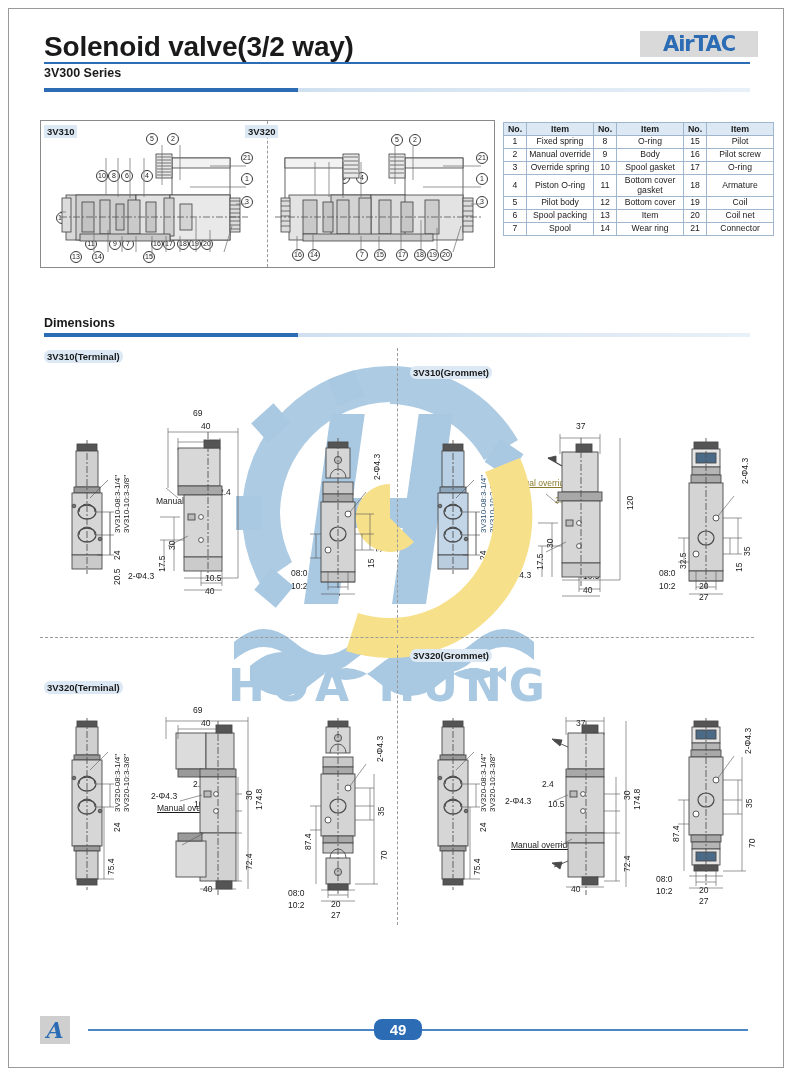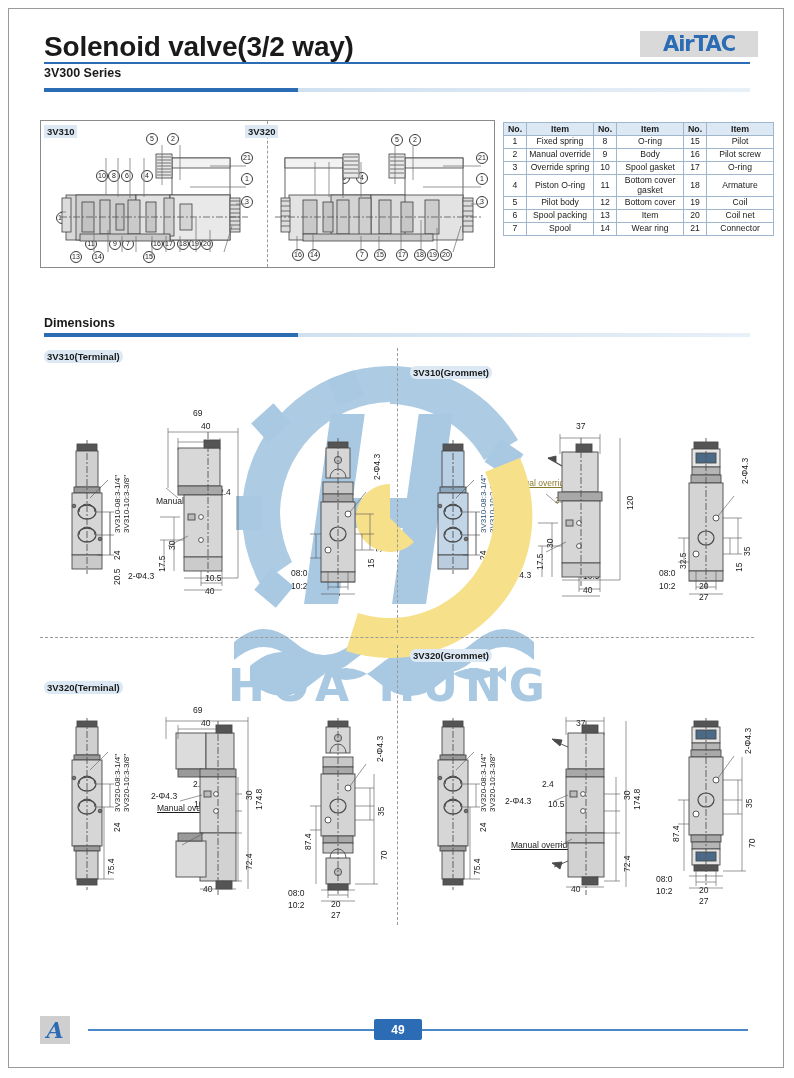--- a/index.html
+++ b/index.html
@@ -44,22 +44,22 @@
 
   .dwg{position:absolute;z-index:3;}
   .dimtxt{position:absolute;font-size:8.5px;color:#1a1a1a;white-space:nowrap;}
   .dimtxt.v{transform-origin:0 0;transform:rotate(-90deg);}
 
   
   .f-rule{position:absolute;left:88px;top:1029px;width:660px;height:2px;background:#4a86c8;}
   .f-logo{position:absolute;left:40px;top:1016px;width:30px;height:28px;background:#cfcfcf;
           display:flex;align-items:center;justify-content:center;}
   .f-logo span{font-size:22px;font-weight:bold;color:#2b6cb5;font-style:italic;font-family:"DejaVu Serif",serif;}
-  .pgnum{position:absolute;left:374px;top:1019px;width:48px;height:21px;background:#2b6cb5;border-radius:2px;
-         color:#fff;font-size:12px;font-weight:bold;display:flex;align-items:center;justify-content:center;}
+  .pgnum{position:absolute;left:374px;top:1019px;width:48px;height:21px;background:#2b6cb5;border-radius:8px;
+         color:#fff;font-size:15px;font-weight:bold;display:flex;align-items:center;justify-content:center;}
 </style>
 </head>
 <body>
 
 <div class="page-border"></div>
 
 <div class="doc-title">Solenoid valve(3/2 way)</div>
 <div class="title-rule"></div>
 <div class="series">3V300 Series</div>
 <div class="logo">

